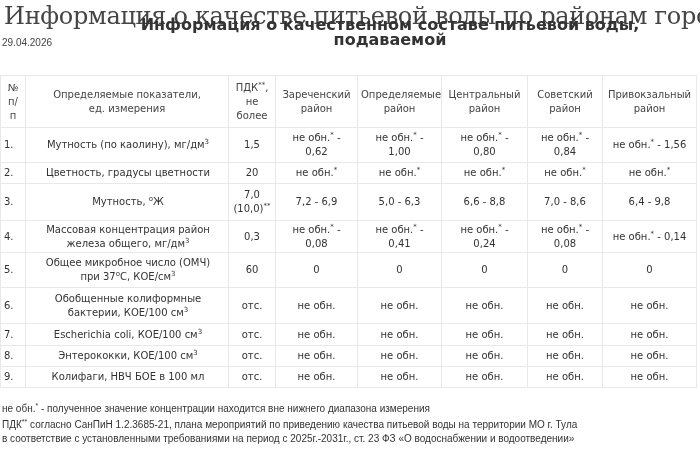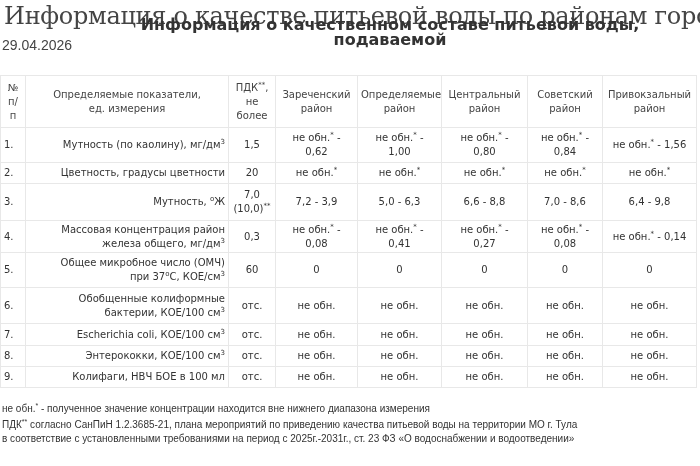--- a/index.html
+++ b/index.html
@@ -6,40 +6,40 @@
   body {
     width: 700px; height: 466px; overflow: hidden; position: relative;
     font-family: "DejaVu Sans", sans-serif; color: #333333;
   }
   .page-title {
     position: absolute; left: 4px; top: 2px;
     font-family: "DejaVu Serif", serif; font-size: 24px; color: #444444;
     letter-spacing: -0.3px; white-space: nowrap;
   }
   .date {
-    position: absolute; left: 2px; top: 37px; font-size: 14px; color: #444;
+    position: absolute; left: 2px; top: 37px; font-size: 10px; color: #444;
     font-family: "Liberation Sans", sans-serif;
   }
   .subtitle {
     position: absolute; left: 140px; top: 17px; width: 500px;
     text-align: center; font-size: 16px; font-weight: bold; color: #333;
     line-height: 15px;
   }
   table.wq {
     position: absolute; left: 0; top: 75px; width: 696px;
     border-collapse: collapse; table-layout: fixed;
     font-size: 10px; color: #333;
   }
   table.wq td, table.wq th {
     border: 1px solid #e8e8e8; padding: 0 3px; text-align: center;
     vertical-align: middle; line-height: 14px; font-weight: normal;
   }
   table.wq th { color: #444; }
   table.wq td.num { text-align: left; padding-left: 3px; }
-  table.wq td.ind { text-align: right; padding-left: 5px; }
+  table.wq td.ind { text-align: center; padding-left: 5px; }
   sup { font-size: 7px; line-height: 0; }
   .foot {
     position: absolute; left: 2px; font-size: 10px; color: #333; white-space: nowrap;
     font-family: "Liberation Sans", sans-serif;
   }
 </style>
 </head>
 <body>
 
 <div class="page-title">Информация о качестве питьевой воды по районам города</div>
@@ -98,34 +98,34 @@
       <td><span>не обн.</span><sup>*</sup></td>
       <td><span>не обн.</span><sup>*</sup></td>
       <td><span>не обн.</span><sup>*</sup></td>
       <td><span>не обн.</span><sup>*</sup></td>
     </tr>
 
     <tr style="height:37px">
       <td class="num">3.</td>
       <td class="ind"><span>Мутность, </span><sup>о</sup><span>Ж</span></td>
       <td><span>7,0</span><br><span>(10,0)</span><sup>**</sup></td>
-      <td>7,2 - 3,9</td>
+      <td>7,2 - 6,9</td>
       <td>5,0 - 6,3</td>
       <td>6,6 - 8,8</td>
       <td>7,0 - 8,6</td>
       <td>6,4 - 9,8</td>
     </tr>
 
     <tr style="height:32px">
       <td class="num">4.</td>
       <td class="ind"><span>Массовая концентрация район</span><br><span>железа общего, мг/дм</span><sup>3</sup></td>
       <td>0,3</td>
       <td><span>не обн.</span><sup>*</sup><span> -</span><br><span>0,08</span></td>
       <td><span>не обн.</span><sup>*</sup><span> -</span><br><span>0,41</span></td>
-      <td><span>не обн.</span><sup>*</sup><span> -</span><br><span>0,27</span></td>
+      <td><span>не обн.</span><sup>*</sup><span> -</span><br><span>0,24</span></td>
       <td><span>не обн.</span><sup>*</sup><span> -</span><br><span>0,08</span></td>
       <td><span>не обн.</span><sup>*</sup><span> - 0,14</span></td>
     </tr>
 
     <tr style="height:35px">
       <td class="num">5.</td>
       <td class="ind"><span>Общее микробное число (ОМЧ)</span><br><span>при 37</span><sup>о</sup><span>С, КОЕ/см</span><sup>3</sup></td>
       <td>60</td>
       <td>0</td>
       <td>0</td>

